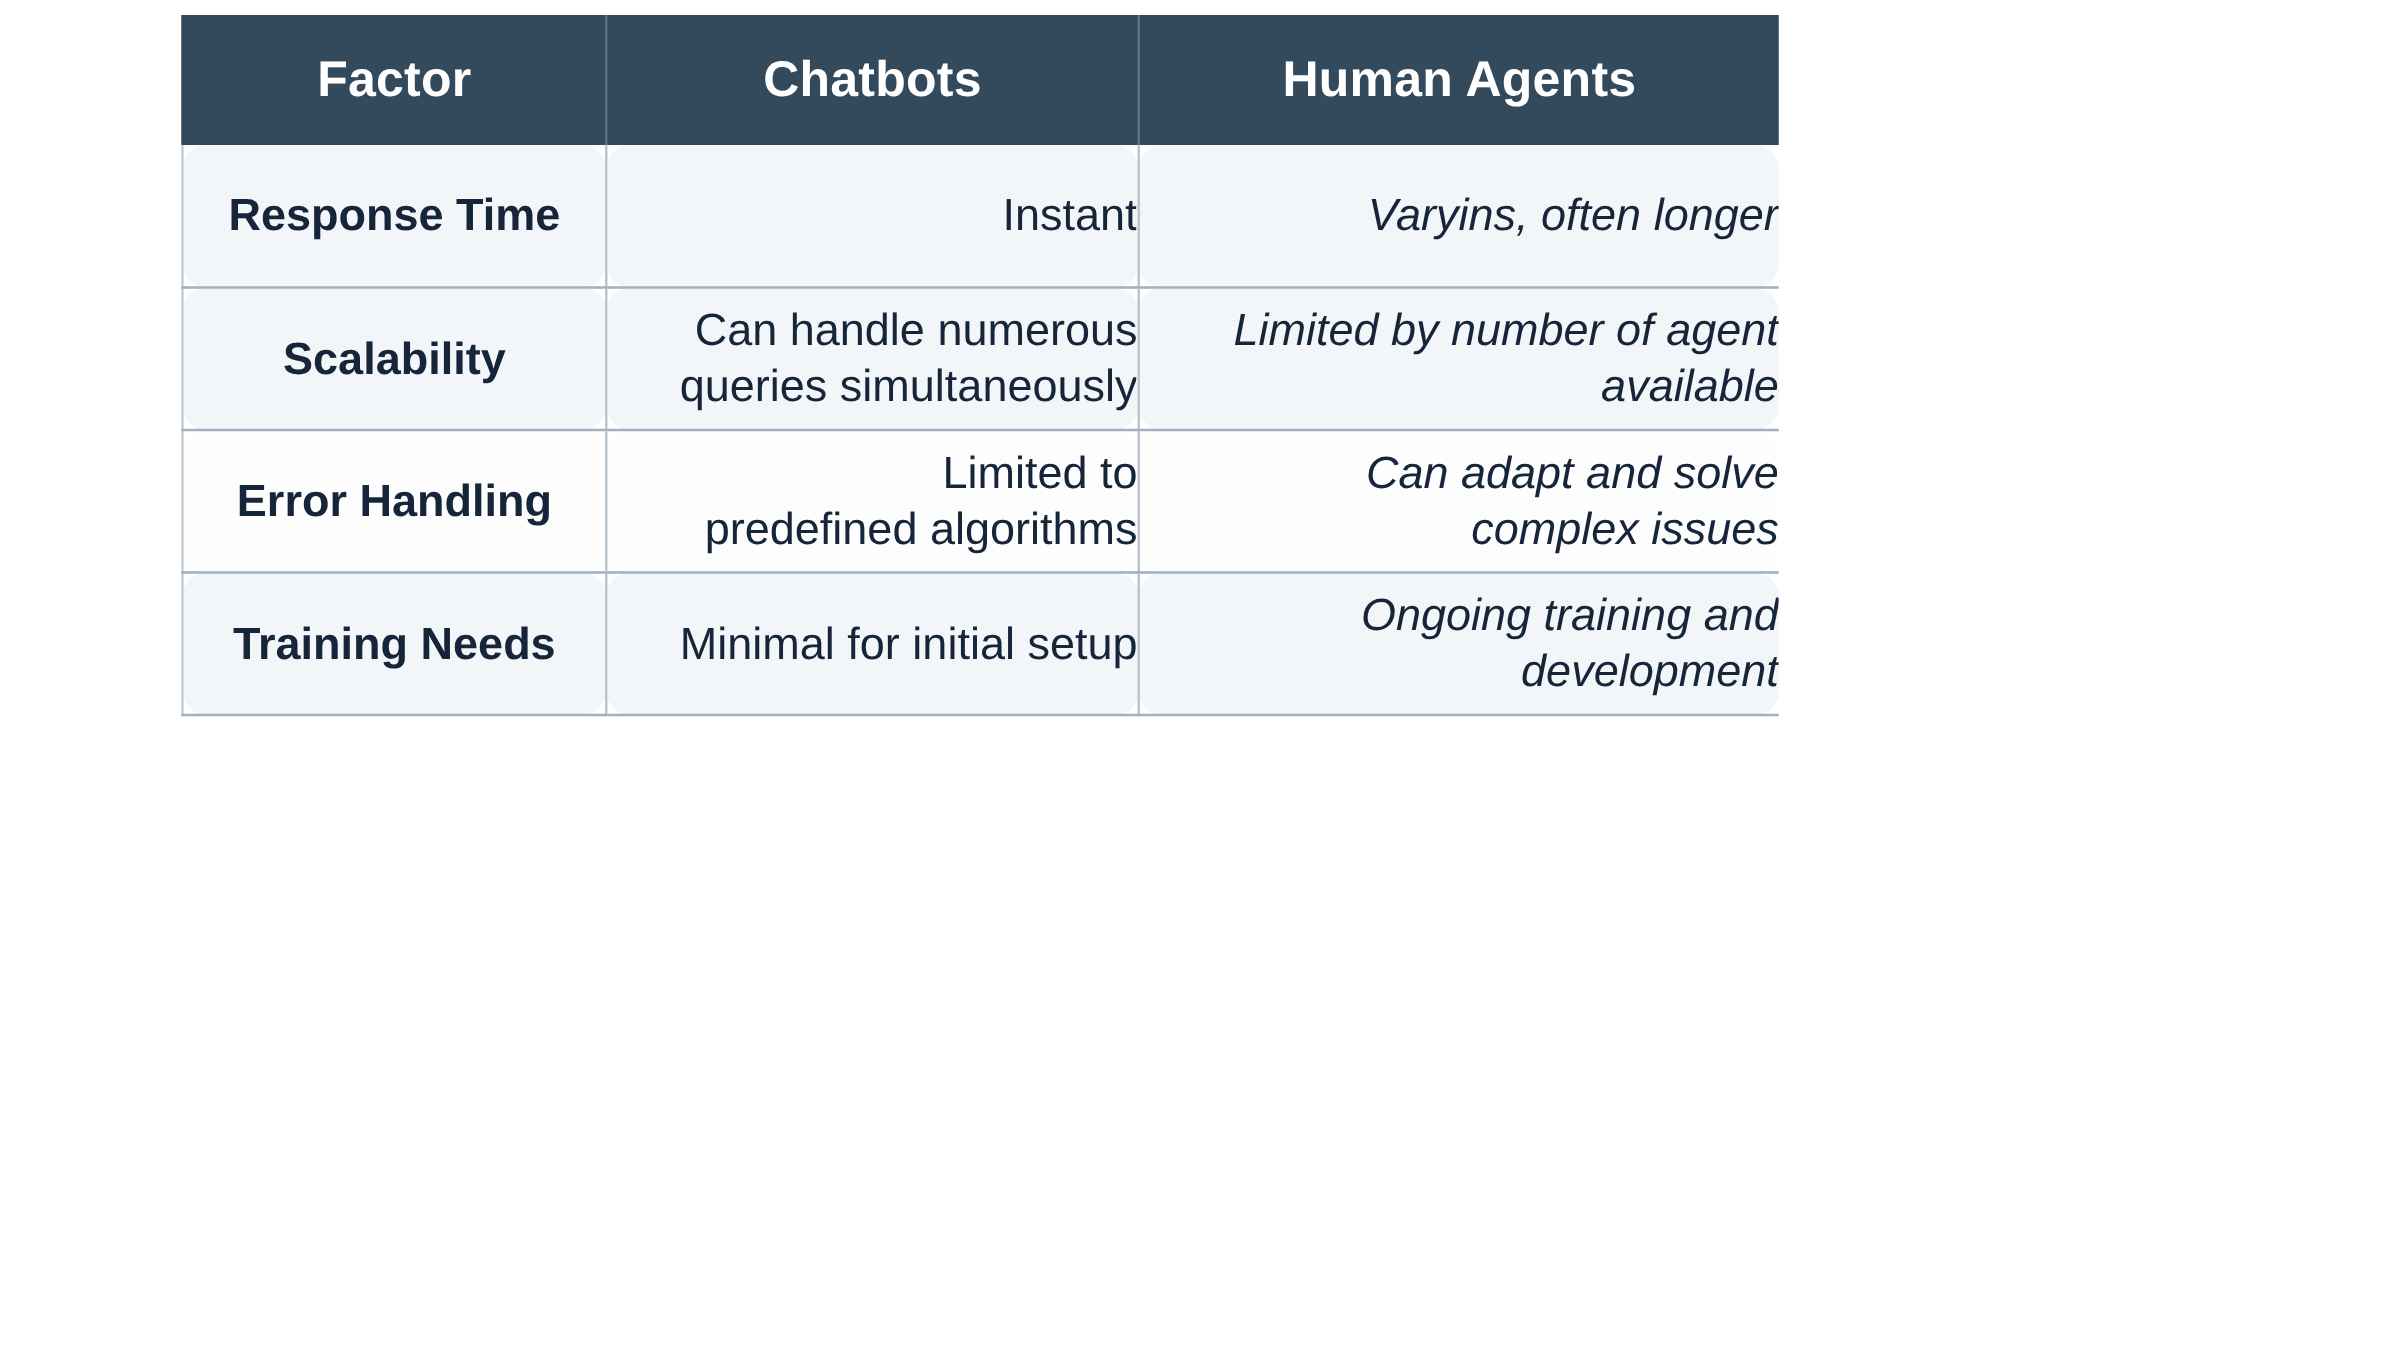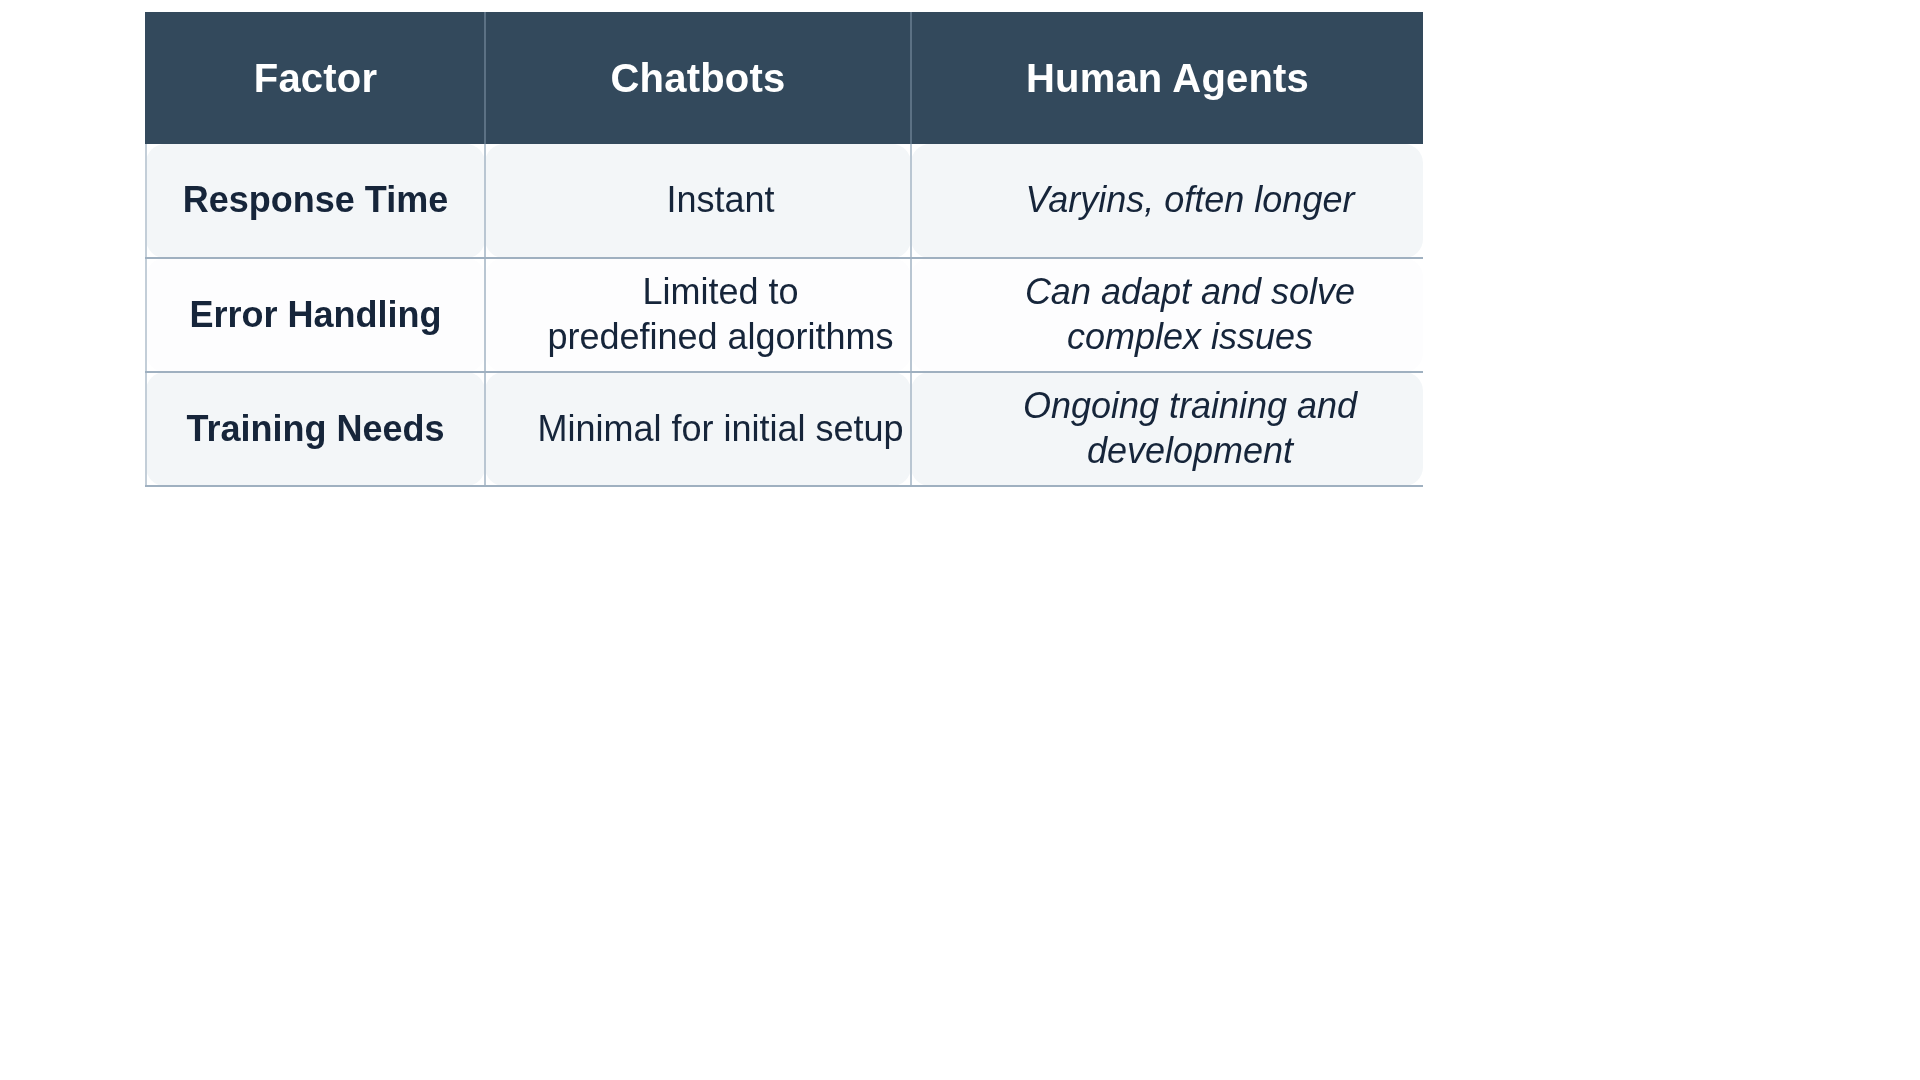--- a/index.html
+++ b/index.html
@@ -26,21 +26,21 @@
   #comparison-table col.col-factor  { width: 339px; }
   #comparison-table col.col-chatbot { width: 426px; }
   #comparison-table col.col-human   { width: 512px; }
 
   thead th {
     background: #33495c;
     color: #ffffff;
     font-size: 40px;
     font-weight: bold;
     text-align: center;
-    height: 132px;
+    height: 104px;
     padding: 0 10px;
     box-sizing: border-box;
     border-right: 2px solid #5c7184;
     vertical-align: middle;
     letter-spacing: 0.2px;
   }
   thead th:last-child { border-right: none; }
 
   tbody tr { height: 114px; }
 
@@ -63,21 +63,21 @@
 
   td.cell-factor {
     font-weight: bold;
     text-align: center;
     padding: 0 8px;
     white-space: normal;
     line-height: 1.24;
   }
 
   td.cell-value {
-    text-align: center;
+    text-align: right;
     padding-left: 45px;
     line-height: 1.24;
   }
 
   td.cell-value .line { display: block; }
 
   
   tbody td.cell-factor { border-left: 2px solid #c3ced8; }
   thead th:first-child { border-left: 2px solid #33495c; }
 </style>
@@ -100,20 +100,31 @@
   <tbody id="table-body">
       <tr class="row-odd">
         <td class="cell-factor">Response Time</td>
         <td class="cell-value">
           <span class="line">Instant</span>
         </td>
         <td class="cell-value">
           <span class="line">Varyins, often longer</span>
         </td>
       </tr>
+      <tr class="row-odd">
+        <td class="cell-factor">Scalability</td>
+        <td class="cell-value">
+          <span class="line">Can handle numerous</span>
+          <span class="line">queries simultaneously</span>
+        </td>
+        <td class="cell-value">
+          <span class="line">Limited by number of agent</span>
+          <span class="line">available</span>
+        </td>
+      </tr>
       <tr class="row-even">
         <td class="cell-factor">Error Handling</td>
         <td class="cell-value">
           <span class="line">Limited to</span>
           <span class="line">predefined algorithms</span>
         </td>
         <td class="cell-value">
           <span class="line">Can adapt and solve</span>
           <span class="line">complex issues</span>
         </td>

